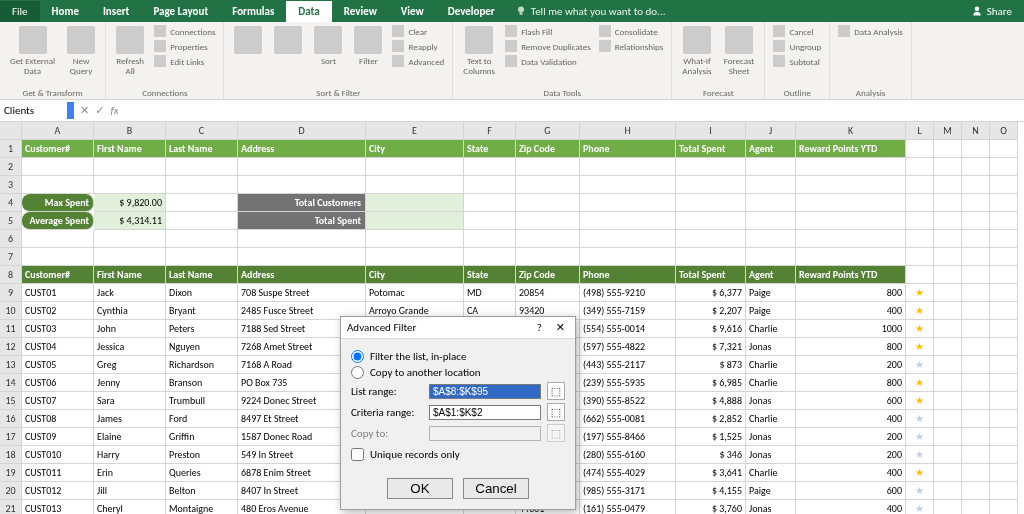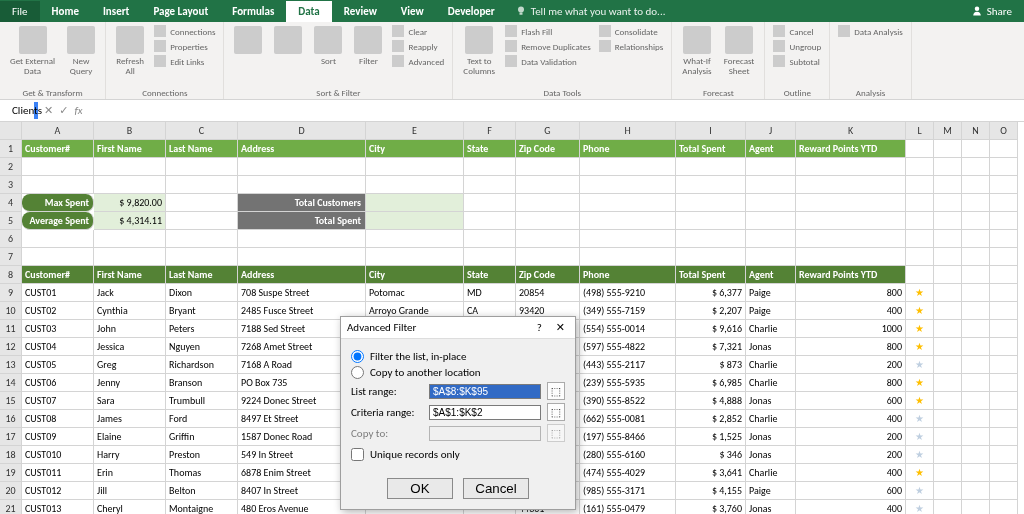--- a/index.html
+++ b/index.html
@@ -21,21 +21,21 @@
   .rbtn { display: flex; flex-direction: column; align-items: center; gap: 2px; padding: 2px 4px; cursor: pointer; min-width: 30px; }
   .rbtn .ic { width: 20px; height: 20px; background: #ccc; display: inline-block; border-radius: 2px; }
   .rbtn .ic.big { width: 28px; height: 28px; }
   .rbtn span { font-size: 9px; text-align: center; line-height: 1.1; }
   .rstack { display: flex; flex-direction: column; gap: 1px; }
   .rstack .item { display: flex; align-items: center; gap: 4px; padding: 1px 2px; cursor: pointer; }
   .rstack .item .si { width: 12px; height: 12px; background: #ccc; display: inline-block; }
   .rstack .item span { font-size: 9px; white-space: nowrap; }
   
   .fbar { display: flex; align-items: center; border-bottom: 1px solid #d4d4d4; height: 22px; font-size: 11px; }
-  .namebox { width: 38px; border-right: 4px solid #3b82f6; padding: 2px 12px; background: #fff; }
+  .namebox { width: 74px; border-right: 7px solid #3b82f6; padding: 2px 4px; background: #fff; }
   .fxarea { display: flex; align-items: center; gap: 6px; padding: 0 6px; color: #888; }
   .fx { font-style: italic; color: #888; }
   
   .grid { display: grid; grid-template-columns: 22px 72px 72px 72px 128px 98px 52px 64px 96px 70px 50px 110px 28px 28px 28px 28px; font-size: 10px; }
   .rowhdr, .colhdr, .corner { background: #e6e6e6; border: 1px solid #d4d4d4; border-top: none; border-left: none; text-align: center; padding: 2px 0; color: #333; }
   .cell { border: 1px solid #d4d4d4; border-top: none; border-left: none; padding: 2px 3px; white-space: nowrap; overflow: hidden; background: #fff; }
   .hdr-green { background: #70ad47; color: #fff; font-weight: bold; }
   .hdr-dark { background: #548235; color: #fff; font-weight: bold; }
   .label-green { background: #548235; color: #fff; font-weight: bold; text-align: right; padding-right: 4px; border-radius: 8px; }
   .tot-green { background: #737373; color: #fff; font-weight: bold; text-align: right; padding-right: 4px; }
@@ -547,21 +547,21 @@
     <div class="cell num">$       346</div>
     <div class="cell">Jonas</div>
     <div class="cell num">200</div>
     <div class="cell star empty">★</div>
     <div class="cell"></div>
     <div class="cell"></div>
     <div class="cell"></div>
     <div class="rowhdr">19</div>
     <div class="cell">CUST011</div>
     <div class="cell">Erin</div>
-    <div class="cell">Thomas</div>
+    <div class="cell">Queries</div>
     <div class="cell">6878 Enim Street</div>
     <div class="cell"></div>
     <div class="cell"></div>
     <div class="cell">23020</div>
     <div class="cell">(474) 555-4029</div>
     <div class="cell num">$    3,641</div>
     <div class="cell">Charlie</div>
     <div class="cell num">400</div>
     <div class="cell star">★</div>
     <div class="cell"></div>

